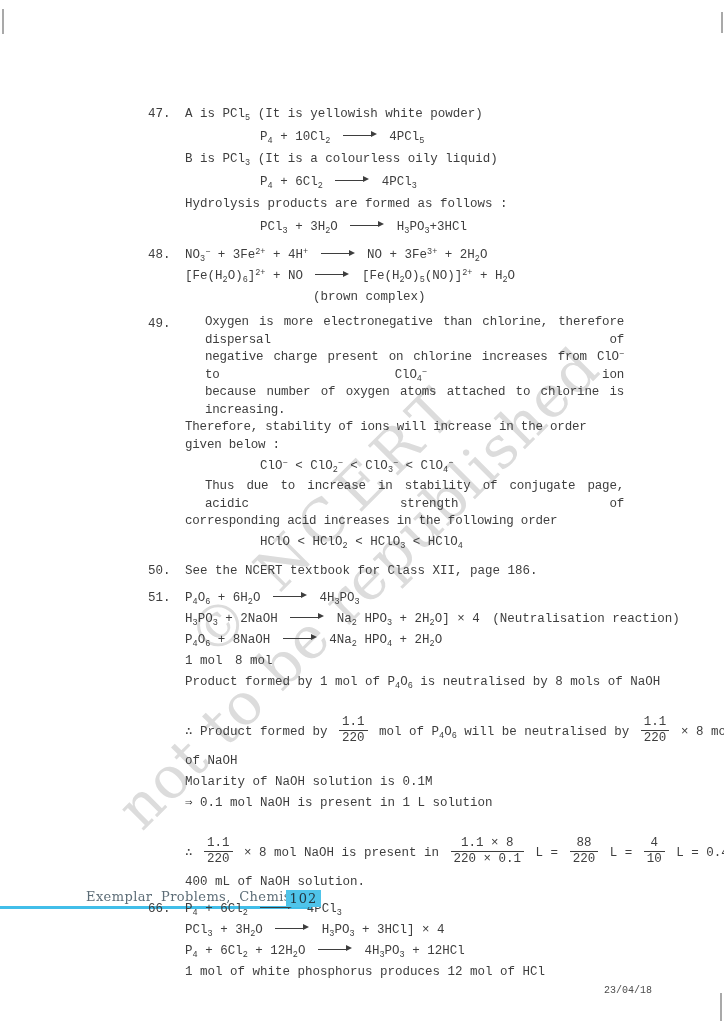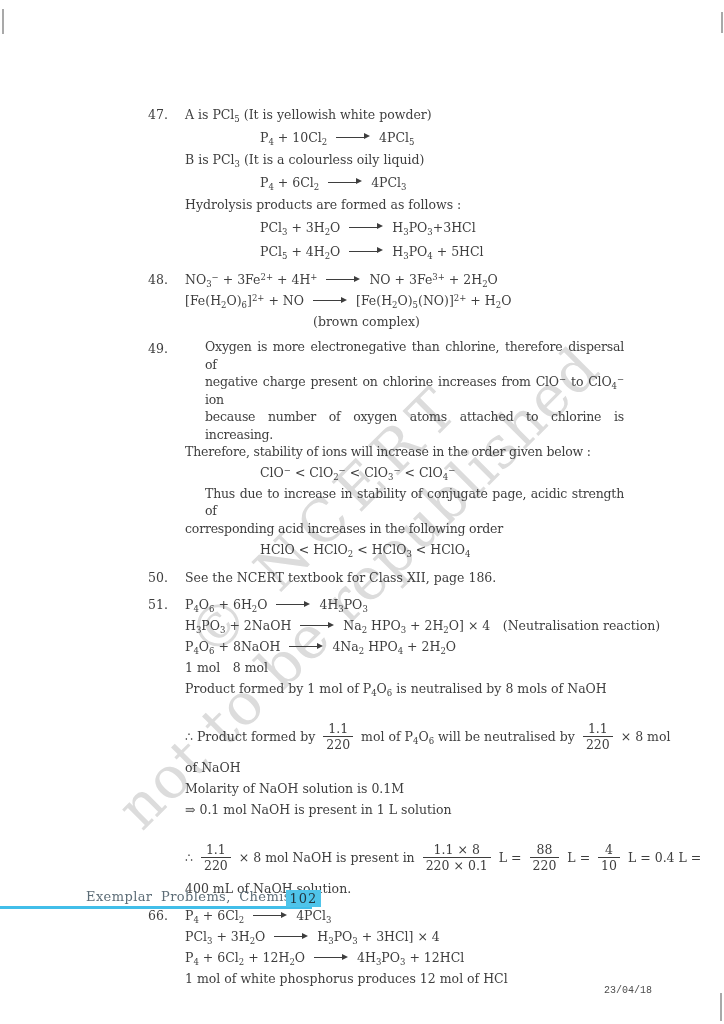--- a/index.html
+++ b/index.html
@@ -11,21 +11,21 @@
   .wm{position:absolute;z-index:1;color:#dcdcdc;white-space:nowrap;font-family:"DejaVu Serif",serif;}
   .wm1{left:325px;top:520px;font-size:58px;letter-spacing:9px;transform:translate(-50%,-50%) rotate(-45deg);}
   .wm2{left:358px;top:588px;font-size:58px;letter-spacing:1px;transform:translate(-50%,-50%) rotate(-45deg);}
   
   .crop{position:absolute;width:1.5px;background:#a9a9a9;z-index:4;}
   .crop.tl{left:2px;top:9px;height:25px;}
   .crop.tr{left:721px;top:12px;height:21px;}
   .crop.br{left:720px;top:993px;height:28px;}
   
   .content{position:absolute;left:148px;top:104px;width:476px;z-index:2;}
-  .answer{display:flex;margin-bottom:6px;}
+  .answer{display:flex;margin-bottom:6px;font-family:Liberation Mono, monospace;}
   .answer .num{width:37px;flex:none;line-height:21px;}
   .answer .lines{flex:1;min-width:0;width:439px;}
   .l-text{line-height:21px;white-space:nowrap;}
   .l-eq{line-height:21px;margin-left:75px;padding:1.5px 0;white-space:nowrap;}
   .l-note{line-height:21px;margin-left:128px;white-space:nowrap;}
   .l-just{line-height:17.5px;text-align:justify;text-align-last:justify;letter-spacing:-0.2px;margin-left:20px;}
   .l-last{line-height:17.5px;letter-spacing:-0.2px;}
   .l-frac{margin:23px 0 4px;white-space:nowrap;line-height:normal;}
   sub,sup{line-height:0;letter-spacing:0;}
   sub{font-size:8.5px;vertical-align:-3px;}
@@ -62,21 +62,20 @@
   <main class="content" id="answers">
       <div class="answer">
         <div class="num">47.</div>
         <div class="lines">
           <div class="l-text">A is PCl<sub>5</sub> (It is yellowish white powder)</div>
           <div class="l-eq">P<sub>4</sub> + 10Cl<sub>2</sub> <span class="arr"></span> 4PCl<sub>5</sub></div>
           <div class="l-text">B is PCl<sub>3</sub> (It is a colourless oily liquid)</div>
           <div class="l-eq">P<sub>4</sub> + 6Cl<sub>2</sub> <span class="arr"></span> 4PCl<sub>3</sub></div>
           <div class="l-text">Hydrolysis products are formed as follows :</div>
           <div class="l-eq">PCl<sub>3</sub> + 3H<sub>2</sub>O <span class="arr"></span> H<sub>3</sub>PO<sub>3</sub>+3HCl</div>
-          <div class="l-eq">PCl<sub>5</sub> + 4H<sub>2</sub>O <span class="arr"></span> H<sub>3</sub>PO<sub>4</sub> + 5HCl</div>
         </div>
       </div>
       <div class="answer">
         <div class="num">48.</div>
         <div class="lines">
           <div class="l-text">NO<sub>3</sub><sup>−</sup> + 3Fe<sup>2+</sup> + 4H<sup>+</sup> <span class="arr"></span> NO + 3Fe<sup>3+</sup> + 2H<sub>2</sub>O</div>
           <div class="l-text">[Fe(H<sub>2</sub>O)<sub>6</sub>]<sup>2+</sup> + NO <span class="arr"></span> [Fe(H<sub>2</sub>O)<sub>5</sub>(NO)]<sup>2+</sup> + H<sub>2</sub>O</div>
           <div class="l-note">(brown complex)</div>
         </div>
       </div>

